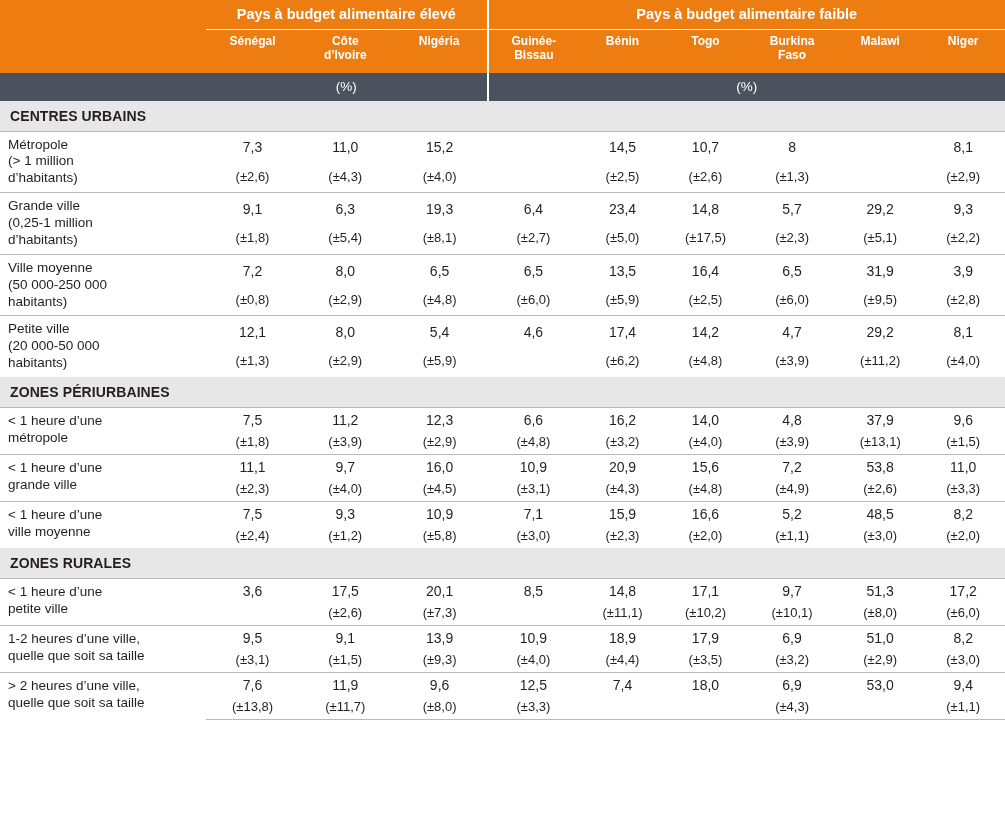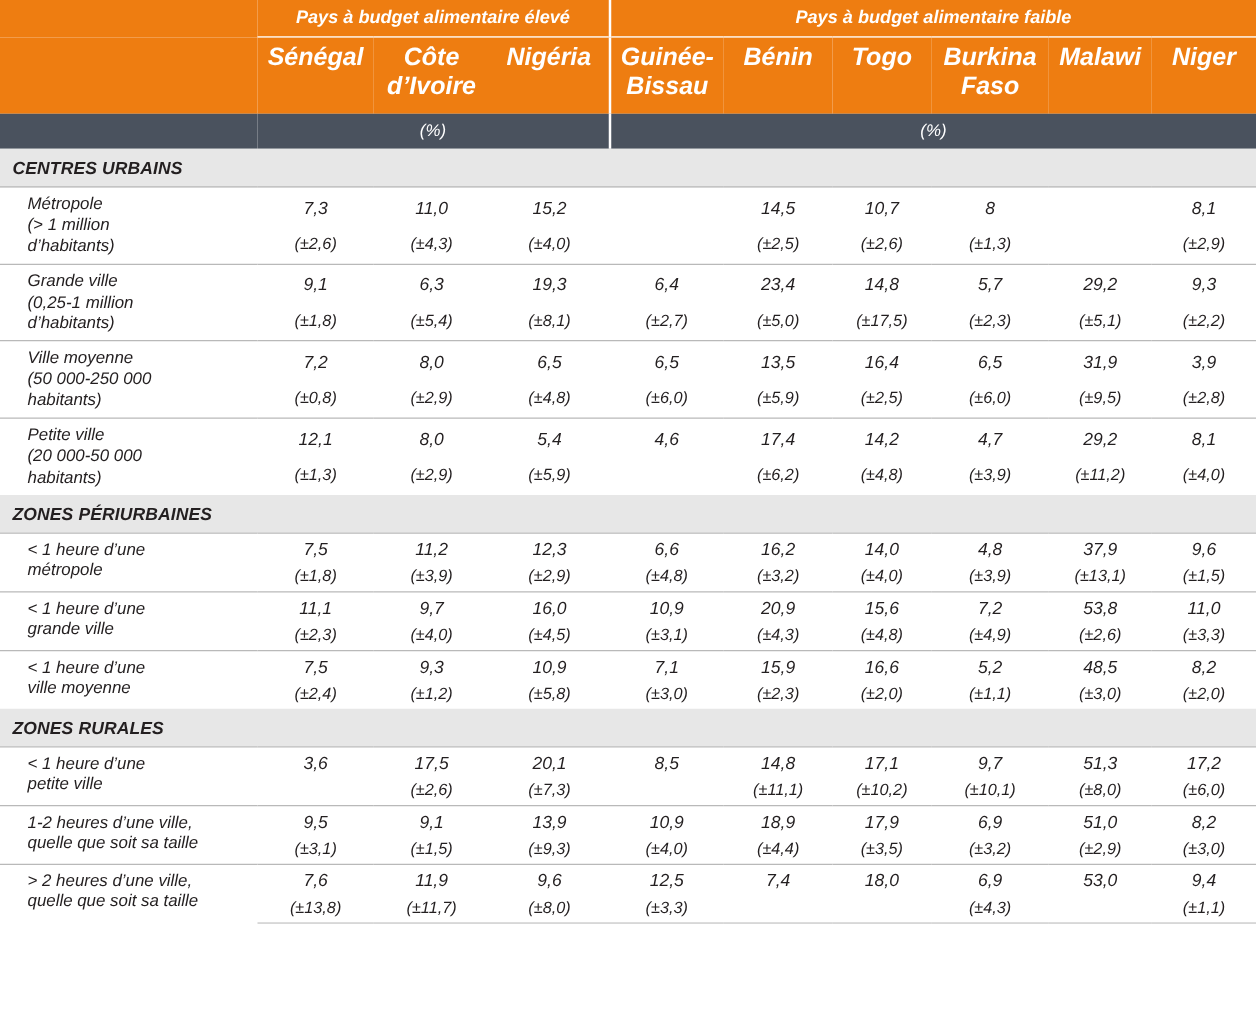--- a/index.html
+++ b/index.html
@@ -9,21 +9,20 @@
   }
   body {
     width: 1005px;
     font-family: "Liberation Sans", sans-serif;
     color: #231f20;
     -webkit-font-smoothing: antialiased;
   }
   .table-wrap {
     width: 844px;
     box-sizing: border-box;
-    font-style: italic;
   }
   table.data {
     width: 1005px;
     border-collapse: collapse;
     table-layout: fixed;
   }
   
   .hdr-group {
     background: #ee7d11;
     color: #ffffff;
@@ -35,21 +34,21 @@
   }
   .hdr-group.line-under {
     border-bottom: 1px solid #ffffff;
   }
   .hdr-group.sep-right {
     border-right: 2px solid #ffffff;
   }
   .hdr-country {
     background: #ee7d11;
     color: #ffffff;
-    font-size: 20px;
+    font-size: 12px;
     font-weight: bold;
     text-align: center;
     padding: 5px 3px 10px 3px;
     vertical-align: top;
     line-height: 1.15;
   }
   .hdr-country.sep-right {
     border-right: 2px solid #ffffff;
   }
   .hdr-blank {
@@ -74,21 +73,21 @@
     font-size: 14px;
     font-weight: bold;
     letter-spacing: 0.1px;
     padding: 7px 12px 7px 10px;
     color: #231f20;
   }
   
   td.rowlabel {
     font-size: 13.5px;
     line-height: 1.25;
-    padding: 5px 8px 5px 22px;
+    padding: 5px 8px 5px 8px;
     vertical-align: top;
     border-top: 1px solid #b9b9b9;
   }
   td.val {
     font-size: 14px;
     text-align: center;
     vertical-align: middle;
     padding: 4px 2px 3px 2px;
     border-top: 1px solid #b9b9b9;
   }

